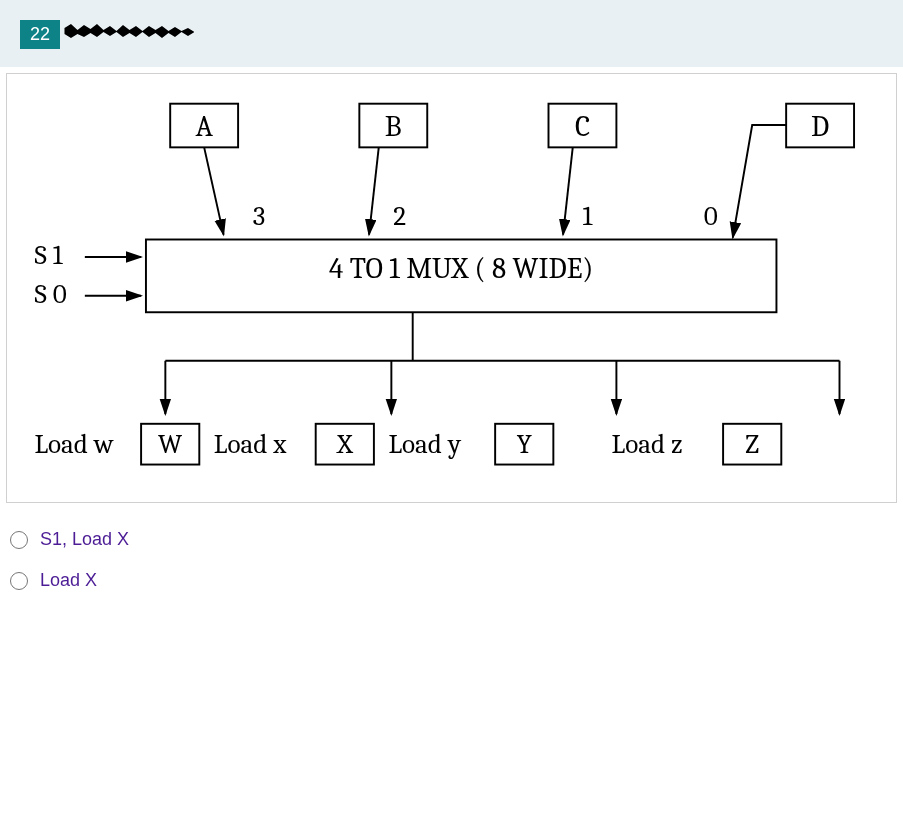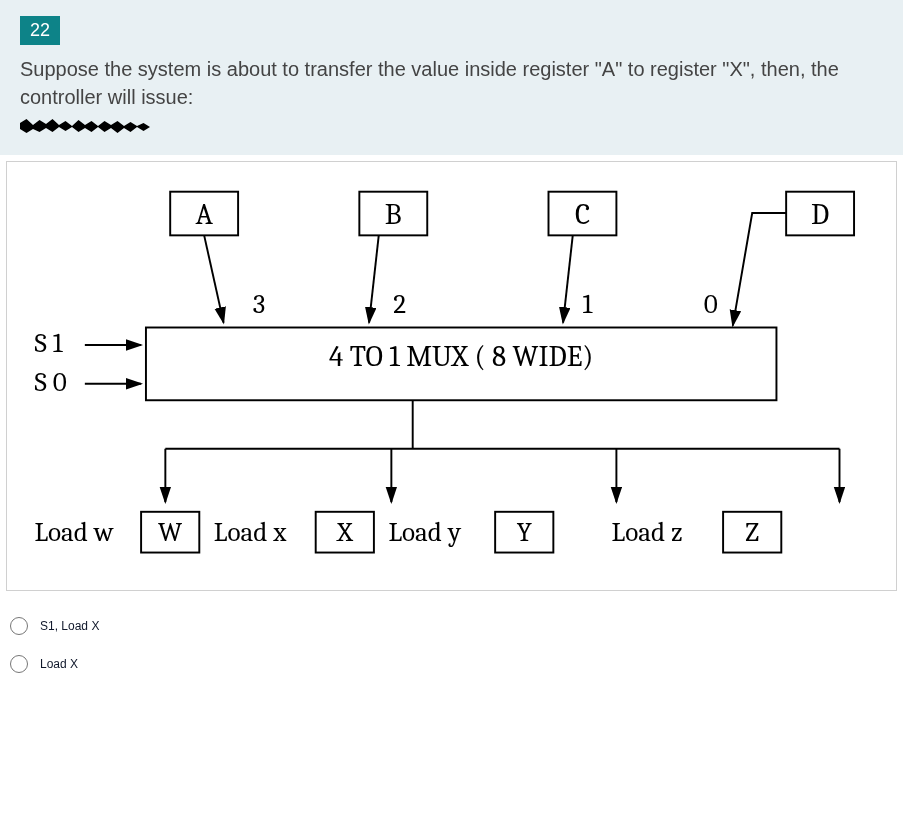--- a/index.html
+++ b/index.html
@@ -4,21 +4,21 @@
   <style>
     * { box-sizing: border-box; margin: 0; padding: 0; }
     body {
       font-family: 'Segoe UI', Arial, sans-serif;
       background: #fff;
       width: 903px;
       height: 816px;
     }
     .question-header {
       background: #e8f0f3;
-      padding: 16px 20px 16px 20px;
+      padding: 16px 20px 8px 20px;
       position: relative;
     }
     .question-number {
       display: inline-block;
       background: #0d8388;
       color: #fff;
       font-size: 18px;
       padding: 4px 10px;
       margin-bottom: 10px;
     }
@@ -54,38 +54,37 @@
       display: flex;
       align-items: center;
       margin-bottom: 20px;
     }
     .option input[type="radio"] {
       width: 18px;
       height: 18px;
       margin-right: 12px;
     }
     .option label {
-      color: #0f172a;
-      font-size: 12px;
+      color: #4c1d95;
+      font-size: 18px;
     }
     .svg-text {
       font-family: 'Cambria', 'Times New Roman', serif;
       font-size: 28px;
     }
     .svg-text-large {
       font-family: 'Cambria', 'Times New Roman', serif;
       font-size: 30px;
     }
   </style>
 </head>
 <body>
 
 <div class="question-header">
   <div class="question-number">22</div>
-  <div class="question-text">Suppose the system is about to transfer the value inside register "A" to register "X", then, the controller will issue:</div>
   <div class="scribble"></div>
 </div>
 
 <div class="diagram-container">
   <svg class="diagram-svg" viewBox="0 0 860 400">
     <defs>
       <marker id="arrow" markerWidth="10" markerHeight="10" refX="8" refY="3" orient="auto">
         <path d="M0,0 L0,6 L9,3 z" fill="#000"></path>
       </marker>
     </defs>

